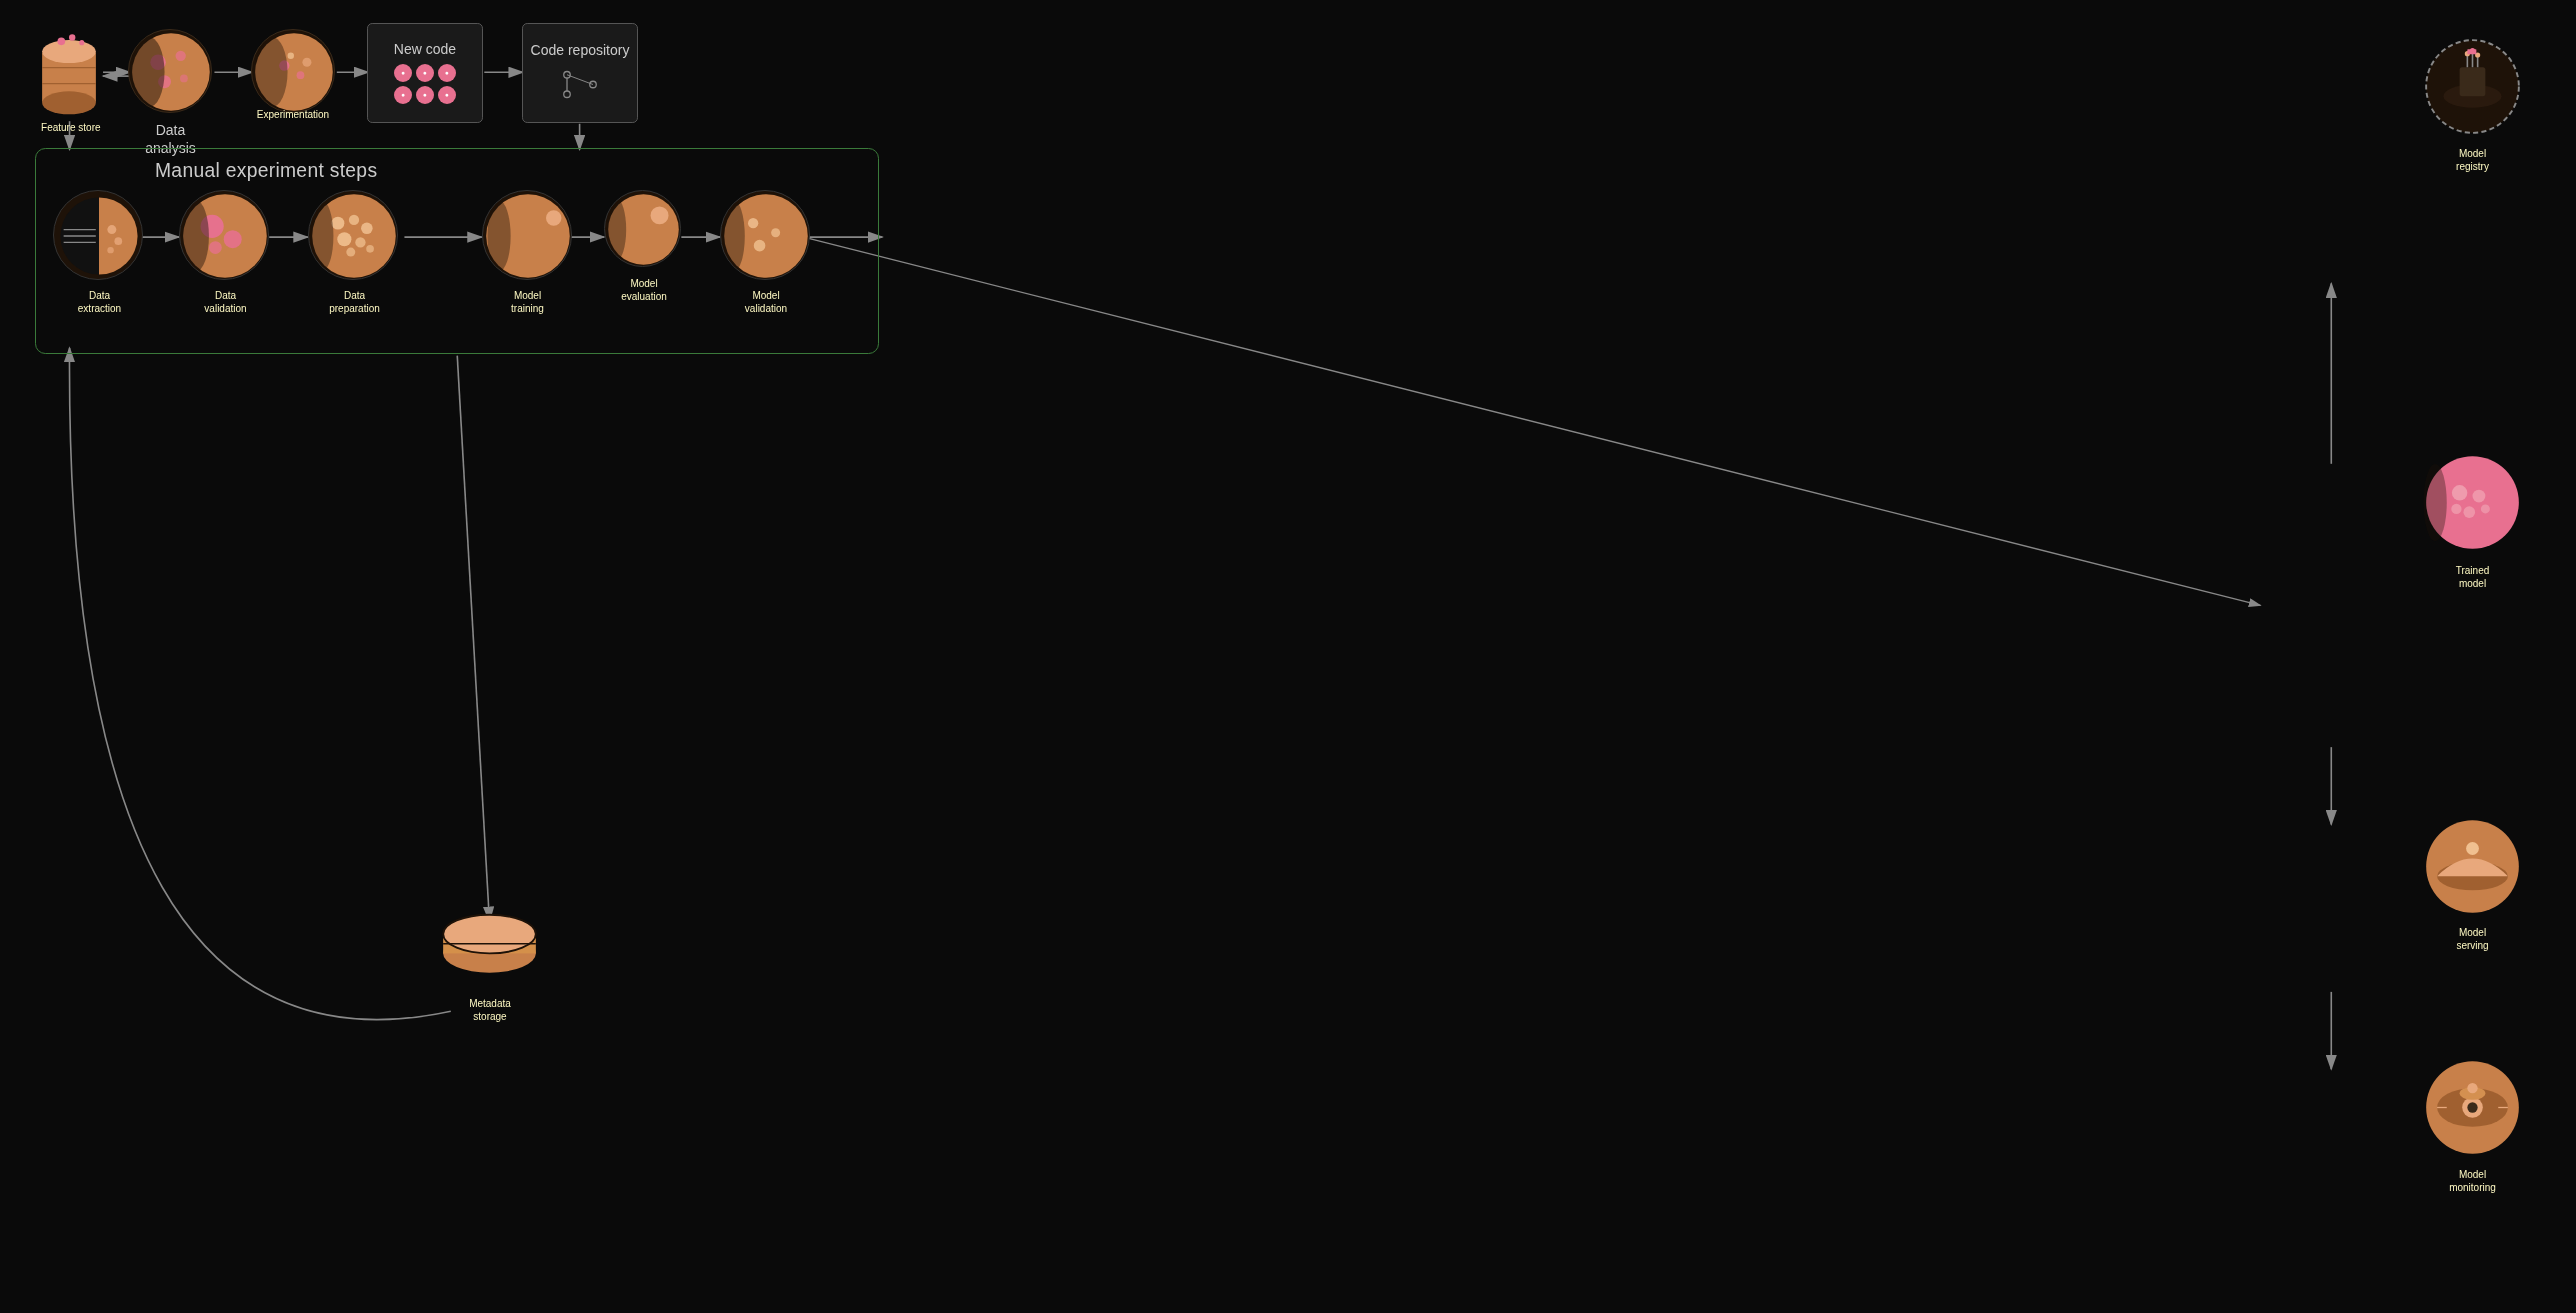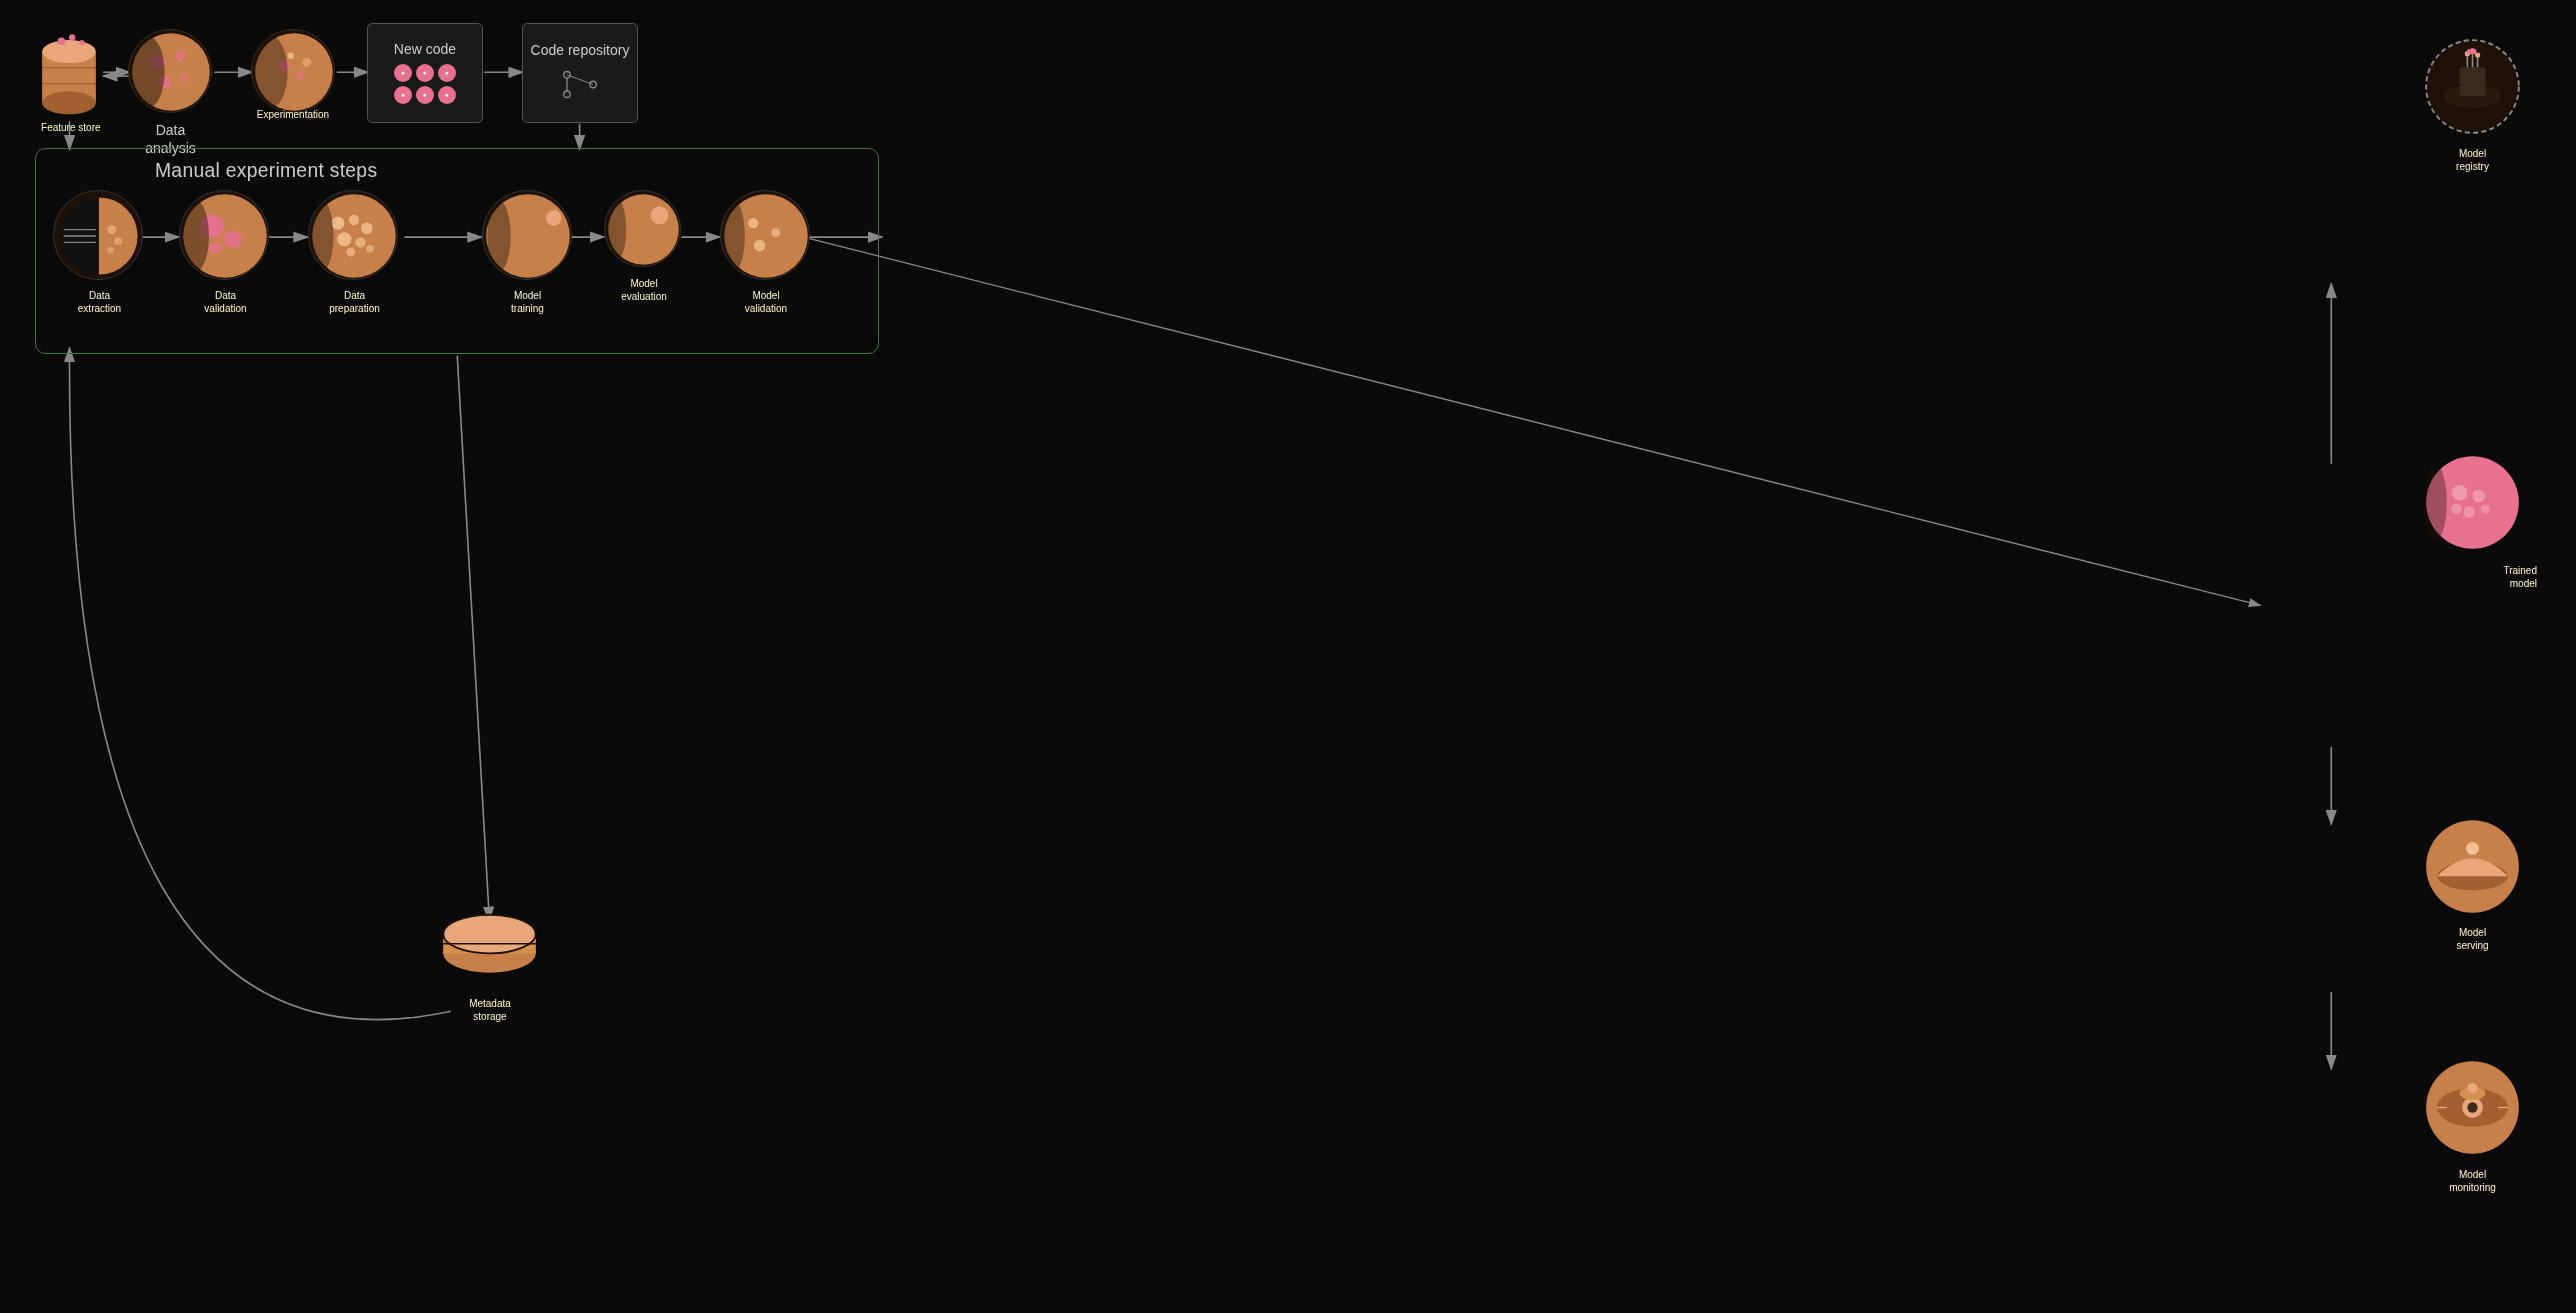--- a/index.html
+++ b/index.html
@@ -321,21 +321,21 @@
       <circle cx="80" cy="80" r="72" fill="#e87090"></circle>
 
       <circle cx="60" cy="65" r="12" fill="#f0a0b0" opacity="0.9"></circle>
       <circle cx="90" cy="70" r="10" fill="#f0a0b0" opacity="0.8"></circle>
       <circle cx="75" cy="95" r="9" fill="#f0a0b0" opacity="0.75"></circle>
       <circle cx="100" cy="90" r="7" fill="#f0a0b0" opacity="0.7"></circle>
       <circle cx="55" cy="90" r="8" fill="#f0a0b0" opacity="0.75"></circle>
       <ellipse cx="22" cy="80" rx="18" ry="60" fill="#1e1208" opacity="0.35"></ellipse>
     </svg>
   </div>
-  <div class="label" style="right:39px; top:564px; width:129px; text-align:right;">Trained<br>model</div>
+  <div class="label" style="right:39px; top:564px; width:129px; text-align:center;">Trained<br>model</div>
 
   <div style="position:absolute; right:52px; top:815px; width:103px; height:103px;">
     <svg width="103" height="103" viewBox="0 0 160 160">
       <circle cx="80" cy="80" r="72" fill="#c8804a"></circle>
 
       <ellipse cx="80" cy="95" rx="55" ry="22" fill="#a06030"></ellipse>
       <path d="M25 95 Q80 40 135 95 Z" fill="#e8a87c"></path>
 
       <circle cx="80" cy="52" r="10" fill="#f0c090"></circle>
     </svg>

